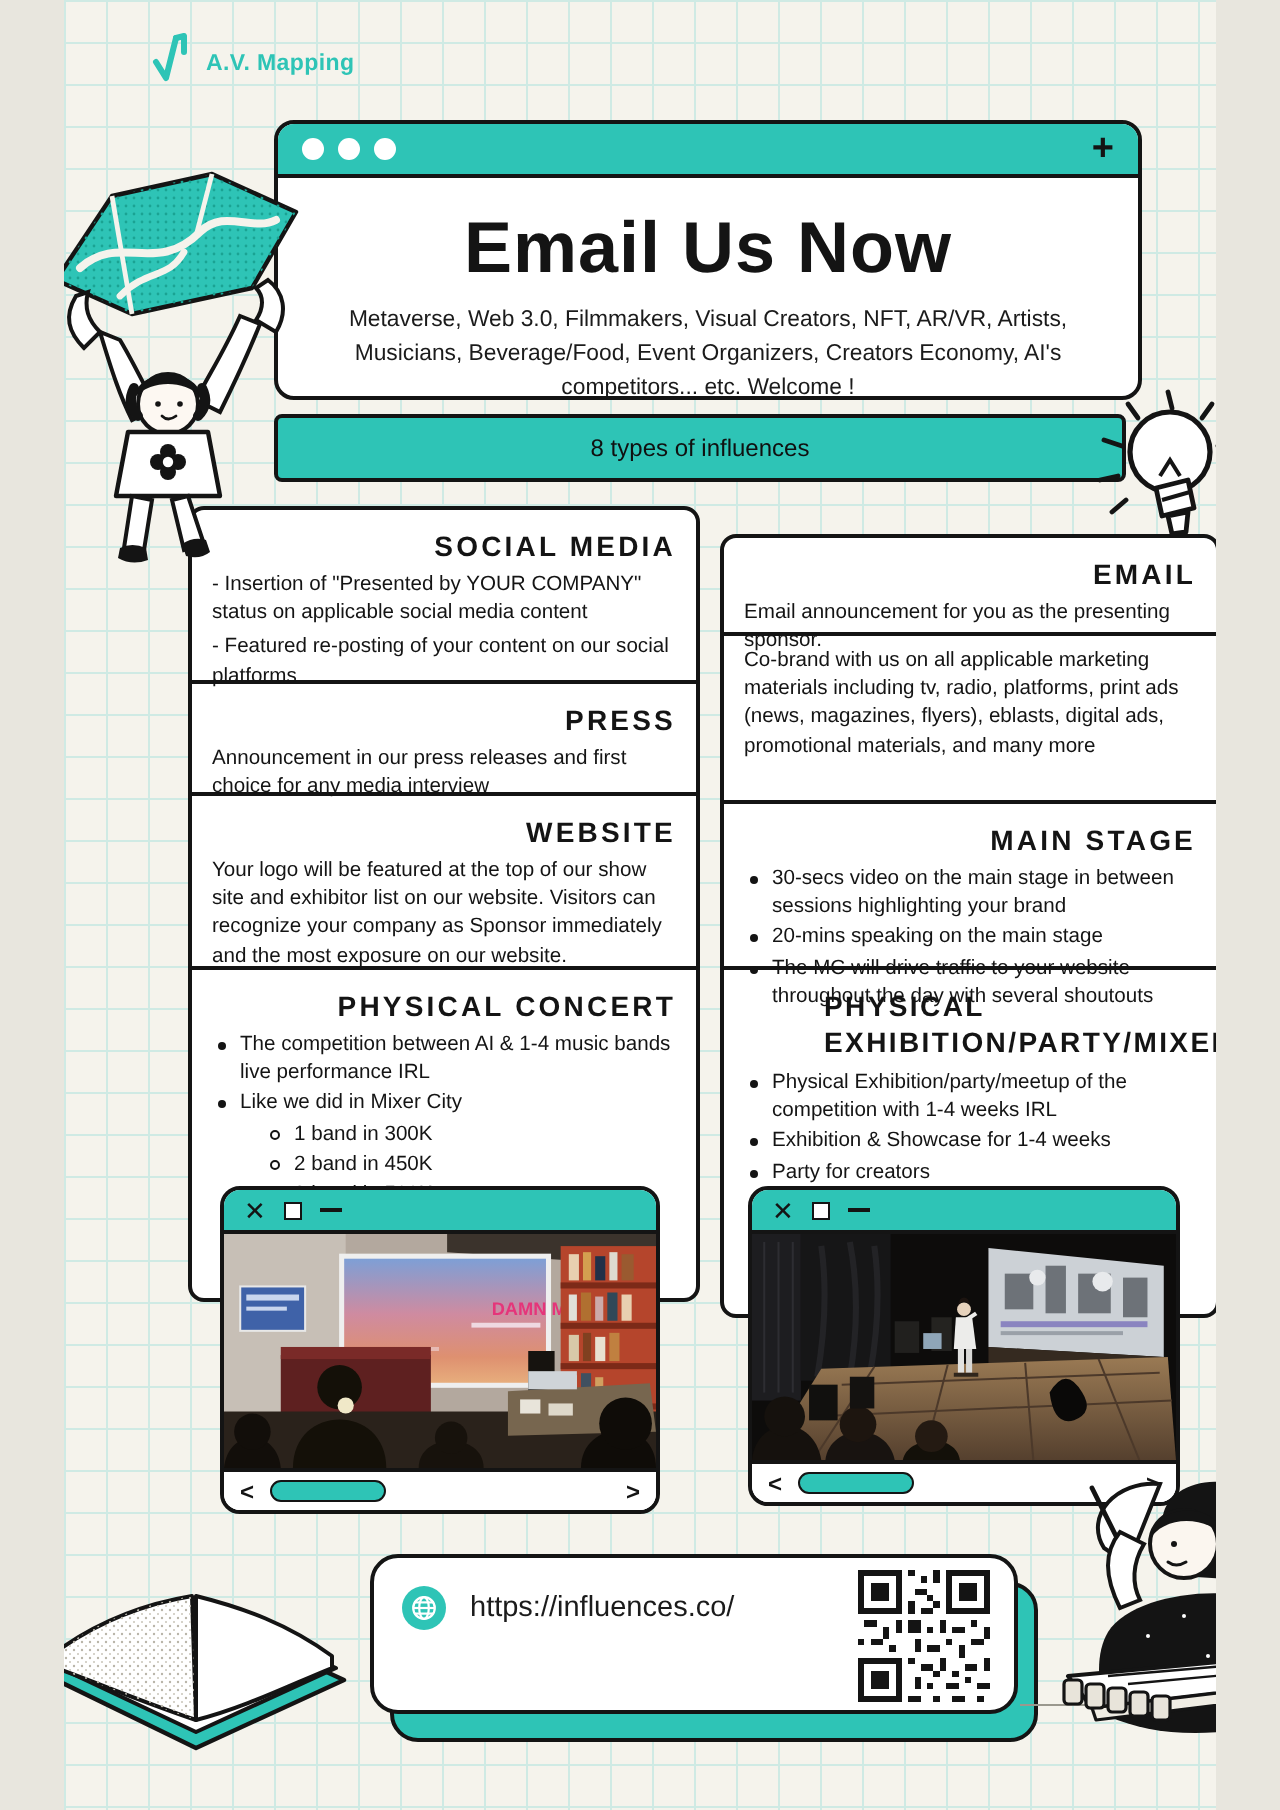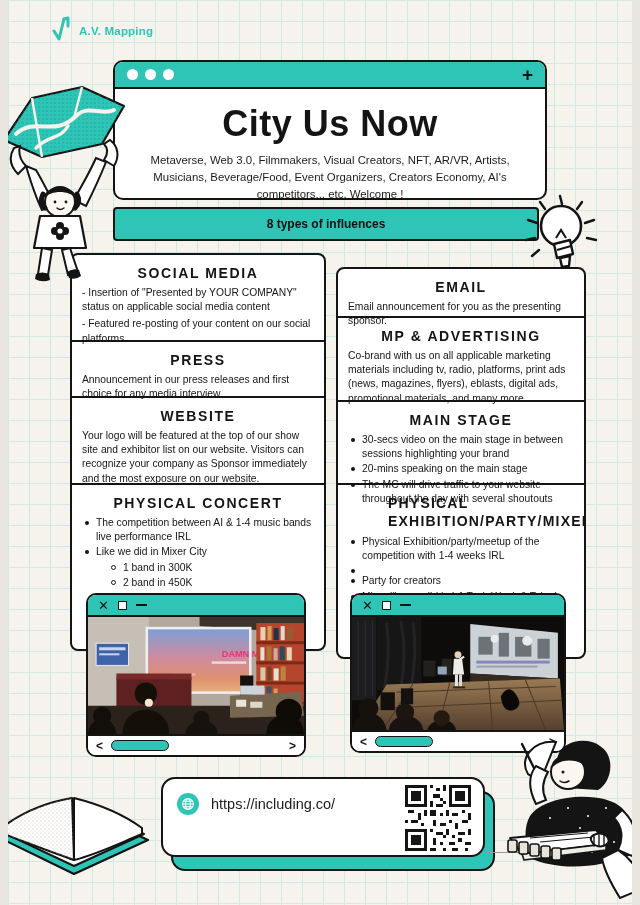--- a/index.html
+++ b/index.html
@@ -1,17 +1,17 @@
 <!DOCTYPE html>
 <html><head>
 <meta charset="utf-8">
 <style>
   html,body{margin:0;padding:0;background:#e8e6de;}
   *{box-sizing:border-box;font-family:"Liberation Sans","DejaVu Sans",sans-serif;}
-  .canvas{position:relative;width:624px;height:905px;overflow:hidden;margin:0 auto;
+  .canvas{position:relative;width:576px;height:905px;overflow:hidden;margin:0 auto;
     background-color:#f5f3ec;
     background-image:linear-gradient(#cfeae4 1px,transparent 1px),linear-gradient(90deg,#cfeae4 1px,transparent 1px);
     background-size:21px 21px;color:#141414;}
 
   
   .logo{position:absolute;left:44px;top:16px;display:flex;align-items:center;gap:5px;}
   .logo-text{color:#2EC4B6;font-weight:bold;font-size:11.5px;letter-spacing:.2px;}
 
   
   .window{background:#fff;border:2.5px solid #141414;border-radius:10px;overflow:hidden;}
@@ -19,29 +19,29 @@
   .titlebar{height:27px;background:#2EC4B6;border-bottom:2.5px solid #141414;display:flex;align-items:center;padding:0 12px;gap:7px;}
   .dot-btn{width:11px;height:11px;border-radius:50%;background:#fff;}
   .plus{margin-left:auto;font-size:19px;font-weight:bold;line-height:1;color:#141414;}
   .hero-body{text-align:center;padding:6px 18px 0;}
   .hero-title{font-size:36px;font-weight:800;letter-spacing:.5px;margin:8px 0 7px;}
   .hero-sub{font-size:11.4px;line-height:1.5;color:#1b1b1b;margin:0 auto;max-width:410px;}
 
   
   .banner{position:absolute;left:105px;top:207px;width:426px;height:34px;background:#2EC4B6;
     border:2px solid #141414;border-radius:4px;display:flex;align-items:center;justify-content:center;
-    font-size:12px;color:#101010;font-weight:bold;}
+    font-size:12px;color:#101010;}
 
   
   .col{position:absolute;background:#fff;border:2px solid #141414;border-radius:8px;overflow:hidden;}
   .col-left{left:62px;top:253px;width:256px;}
   .col-right{left:328px;top:267px;width:250px;}
   .card{padding:6px 10px 8px;}
   .card + .card{border-top:2px solid #141414;}
-  .card h3{text-align:center;font-size:14px;font-weight:bold;letter-spacing:1.6px;margin:4px 0 5px;}
+  .card h3{text-align:right;font-size:14px;font-weight:bold;letter-spacing:1.6px;margin:4px 0 5px;}
   .card h3.left-title{text-align:left;padding-left:40px;letter-spacing:1.2px;line-height:1.25;}
   .card p{font-size:10.3px;line-height:1.38;margin:0 0 3px;}
   .li{display:flex;font-size:10.3px;line-height:1.38;margin:0 0 1px;}
   .li .mark{flex:none;width:4px;height:4px;border-radius:50%;background:#141414;margin:5px 7px 0 3px;}
   .li.sub{padding-left:26px;}
   .li.sub .mark{background:transparent;border:1.3px solid #141414;width:5px;height:5px;margin-top:4px;}
   .h-social{height:85px}.h-website{height:87px}.h-press{height:56px}.h-concert{height:166px}
   .h-email{height:47px}.h-mp{height:84px}.h-stage{height:83px}.h-exhib{height:174px}
 
   
@@ -86,21 +86,21 @@
   </div>
 
   <div class="window hero">
     <div class="titlebar">
       <span class="dot-btn"></span>
       <span class="dot-btn"></span>
       <span class="dot-btn"></span>
       <span class="plus">+</span>
     </div>
     <div class="hero-body">
-      <h1 class="hero-title">City Us Now</h1>
+      <h1 class="hero-title">Email Us Now</h1>
       <p class="hero-sub">Metaverse, Web 3.0, Filmmakers, Visual Creators, NFT, AR/VR, Artists, Musicians, Beverage/Food, Event Organizers, Creators Economy, AI's competitors... etc. Welcome !</p>
     </div>
   </div>
 
   <div class="banner">
     <span>8 types of influences</span>
   </div>
 
   <div class="col col-left">
     <article class="card h-social">
@@ -144,21 +144,20 @@
         </div>
     </article>
   </div>
 
   <div class="col col-right">
     <article class="card h-email">
       <h3>EMAIL</h3>
       <p>Email announcement for you as the presenting sponsor.</p>
     </article>
     <article class="card h-mp">
-      <h3>MP &amp; ADVERTISING</h3>
       <p>Co-brand with us on all applicable marketing materials including tv, radio, platforms, print ads (news, magazines, flyers), eblasts, digital ads, promotional materials, and many more</p>
     </article>
     <article class="card h-stage">
       <h3>MAIN STAGE</h3>
       <div class="li">
           <span class="mark"></span>
           <span>30-secs video on the main stage in between sessions highlighting your brand</span>
         </div>
       <div class="li">
           <span class="mark"></span>
@@ -170,20 +169,21 @@
         </div>
     </article>
     <article class="card h-exhib">
       <h3 class="left-title">PHYSICAL EXHIBITION/PARTY/MIXER</h3>
       <div class="li">
           <span class="mark"></span>
           <span>Physical Exhibition/party/meetup of the competition with 1-4 weeks IRL</span>
         </div>
       <div class="li">
           <span class="mark"></span>
+          <span>Exhibition &amp; Showcase for 1-4 weeks</span>
         </div>
       <div class="li">
           <span class="mark"></span>
           <span>Party for creators</span>
         </div>
       <div class="li">
           <span class="mark"></span>
           <span>Mixer like we did in LA Tech Week &amp; Taipei</span>
         </div>
     </article>
@@ -409,21 +409,21 @@
       <div class="contact-row">
         <span class="cicon">
           <svg width="14" height="14" viewBox="0 0 14 14" fill="none" stroke="#fff" stroke-width="1.1">
             <circle cx="7" cy="7" r="5.4"></circle>
               <ellipse cx="7" cy="7" rx="2.4" ry="5.4"></ellipse>
             <line x1="1.6" y1="7" x2="12.4" y2="7"></line>
               <line x1="2.2" y1="4.2" x2="11.8" y2="4.2"></line>
               <line x1="2.2" y1="9.8" x2="11.8" y2="9.8"></line>
           </svg>
         </span>
-        <span class="contact-text">https://including.co/</span>
+        <span class="contact-text">https://influences.co/</span>
       </div>
       <div class="qr">
         <svg viewBox="0 0 21 21" width="66" height="66" shape-rendering="crispEdges">
           <rect width="21" height="21" fill="#fff"></rect>
           <g fill="#141414">
             <path d="M0,0 h7 v7 h-7 Z M1,1 v5 h5 v-5 Z" fill-rule="evenodd"></path>
               <rect x="2" y="2" width="3" height="3"></rect>
             <path d="M14,0 h7 v7 h-7 Z M15,1 v5 h5 v-5 Z" fill-rule="evenodd"></path>
               <rect x="16" y="2" width="3" height="3"></rect>
             <path d="M0,14 h7 v7 h-7 Z M1,15 v5 h5 v-5 Z" fill-rule="evenodd"></path>

